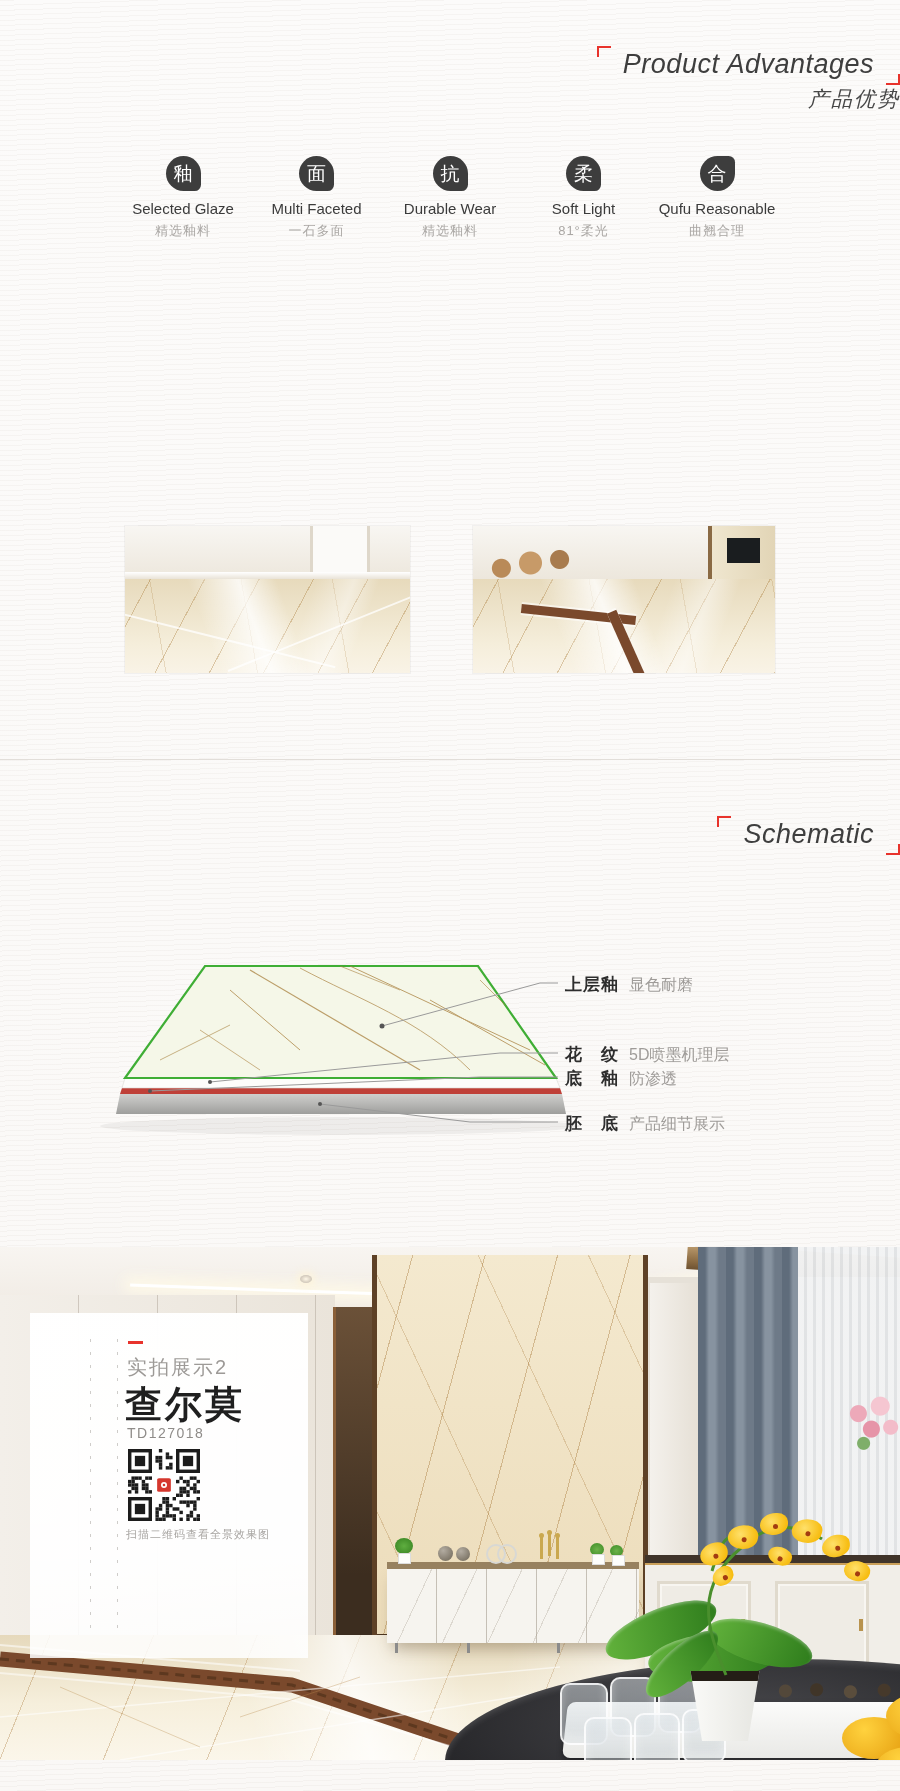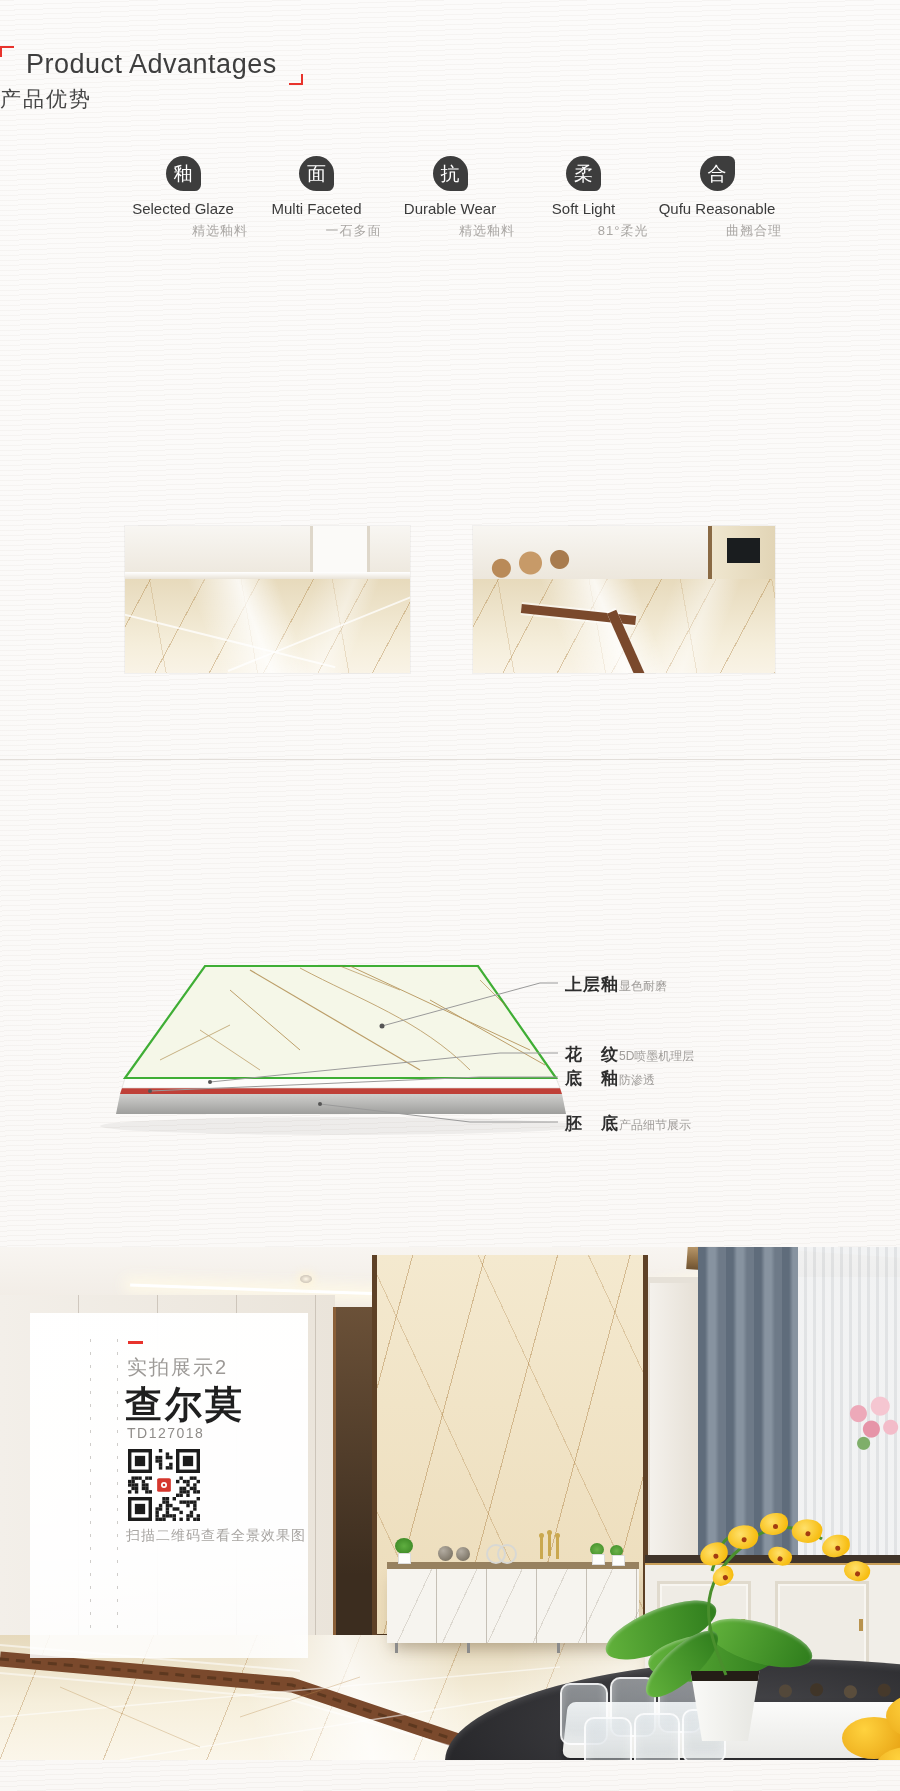--- a/index.html
+++ b/index.html
@@ -2,35 +2,35 @@
 <html><head>
 <meta charset="utf-8">
 <style>
   html,body{margin:0;padding:0;background:#ffffff;}
   .page{position:relative;width:900px;height:1791px;margin:0;overflow:hidden;
         background:linear-gradient(#fcfbfa,#faf8f6);
         font-family:"Liberation Sans","DejaVu Sans",sans-serif;}
   .page::before{content:"";position:absolute;inset:0;pointer-events:none;
         background:repeating-linear-gradient(178deg, rgba(205,196,188,.13) 0 1px, rgba(255,255,255,0) 1px 5px);}
   
-  .hdr{position:absolute;width:100%;text-align:left;z-index:3;}
+  .hdr{position:absolute;width:100%;text-align:right;z-index:3;font-style:italic;}
   .hdr-en{display:inline-block;position:relative;font-size:27px;color:#3e3e3e;padding:5px 26px;letter-spacing:.5px;}
   .bkt{position:absolute;width:12px;height:9px;}
   .bkt.tl{left:0;top:2px;border-left:2px solid #e8332c;border-top:2px solid #e8332c;}
   .bkt.br{right:0;bottom:0;border-right:2px solid #e8332c;border-bottom:2px solid #e8332c;}
   .hdr-zh{font-size:21px;color:#474747;letter-spacing:2px;}
   .divider{position:absolute;top:759px;left:0;width:900px;height:1px;background:#e2ded9;}
   
   .adv-row{position:absolute;top:156px;left:118px;width:664px;display:flex;justify-content:space-between;}
   .adv-item{width:130px;text-align:center;}
   .adv-icon{width:35px;height:35px;margin:0 auto 9px;background:#3d3d3d;color:#fff;
             font-size:19px;line-height:35px;border-radius:50% 50% 18% 50%;}
   .adv-icon.flip{border-radius:50% 18% 50% 50%;}
   .adv-en{font-size:15px;color:#3b3b3b;}
-  .adv-zh{font-size:13px;color:#aaa7a4;margin-top:5px;letter-spacing:1px;text-align:right;}
+  .adv-zh{font-size:13px;color:#aaa7a4;margin-top:5px;letter-spacing:1px;}
   
   .dphoto{position:absolute;overflow:hidden;background:#f3efe8;box-shadow:0 0 0 1px rgba(0,0,0,.04);}
   .dp1{left:125px;top:526px;width:285px;height:147px;}
   .dp2{left:473px;top:526px;width:302px;height:147px;}
   .dp-wall{position:absolute;left:0;top:0;width:100%;height:38%;background:linear-gradient(180deg,#f8f6f2,#ece6db);}
   .dp1-door{position:absolute;right:14%;top:0;width:19%;height:36%;background:#fbfaf8;
             border-left:3px solid #ded7ca;border-right:3px solid #ded7ca;}
   .dp-base{position:absolute;left:0;top:31%;width:100%;height:6%;background:linear-gradient(#ffffff,#e6dfd2);}
   .dp-floor{position:absolute;left:0;top:36%;width:100%;height:64%;
             background:linear-gradient(180deg,#e7dabc,#f5eedb 70%,#f9f3e6);}
@@ -46,21 +46,21 @@
                        radial-gradient(circle at 50% 50%, #c79a68 11px, transparent 12px),
                        radial-gradient(circle at 80% 42%, #a87b4e 9px, transparent 10px);}
   .dp2-wallband{position:absolute;right:0;top:0;width:21%;height:44%;
             background:linear-gradient(90deg,#efe6cf,#e2d5b6);border-left:4px solid #8a6a44;}
   .dp2-tv{position:absolute;right:5%;top:8%;width:11%;height:17%;background:#1a1d1f;}
   .brown-strip{position:absolute;background:#7a492c;box-shadow:0 2px 0 rgba(255,255,255,.55), 0 -2px 0 rgba(255,255,255,.55);}
   
   .sch-svg{position:absolute;left:0;top:930px;}
   .sch-row{position:absolute;left:565px;white-space:nowrap;}
   .sch-name{font-size:17px;font-weight:bold;color:#2e2e2e;letter-spacing:1px;}
-  .sch-desc{font-size:12px;color:#9f9c99;}
+  .sch-desc{font-size:16px;color:#9f9c99;margin-left:10px;}
   
   .photo-sec{position:absolute;left:0;top:1247px;width:900px;height:513px;overflow:hidden;background:#e9e3da;}
   .photo-sec > div{position:absolute;}
   .pc-ceiling{left:0;top:0;width:900px;height:80px;background:linear-gradient(180deg,#f8f5f1,#eee8e0);}
   .pc-cove1{left:130px;top:46px;width:540px;height:3px;background:#fff;transform:rotate(2deg);
             box-shadow:0 0 14px 6px rgba(255,250,232,.95);}
   .pc-cove2{left:630px;top:26px;width:260px;height:3px;background:#fff;transform:rotate(-7deg);
             box-shadow:0 0 12px 5px rgba(255,250,232,.85);}
   .pc-light{width:12px;height:8px;border-radius:50%;background:radial-gradient(#fff8e8,#cfc6b8 70%);
             box-shadow:0 0 8px 3px rgba(255,245,215,.85);}
@@ -152,21 +152,21 @@
   .card > *{position:absolute;}
   .card-ruler{left:60px;top:26px;width:30px;height:292px;}
   .card-ruler::before,.card-ruler::after{content:"";position:absolute;top:0;bottom:0;width:1px;
         background:repeating-linear-gradient(180deg,#cfcdca 0 3px, transparent 3px 13px);}
   .card-ruler::before{left:0;} .card-ruler::after{left:27px;}
   .card-dash{left:98px;top:28px;width:15px;height:3px;background:#e8332c;}
   .card-tag{left:97px;top:41px;font-size:20px;color:#9d9a97;letter-spacing:2px;}
   .card-name{left:95px;top:67px;font-size:37px;font-weight:700;color:#1f1f1f;letter-spacing:3px;}
   .card-model{left:97px;top:112px;font-size:14px;color:#8f8c89;letter-spacing:1.5px;}
   .card-qr{left:98px;top:136px;width:72px;height:72px;}
-  .card-caption{left:96px;top:214px;font-size:14px;color:#a8a5a2;letter-spacing:1px;}
+  .card-caption{left:96px;top:214px;font-size:11px;color:#a8a5a2;letter-spacing:1px;}
 </style>
 </head>
 <body>
 
 <div class="page">
 
   <div class="hdr" style="top:44px">
     <div class="hdr-en">
       <i class="bkt tl"></i>
       <span>Product Advantages</span>
@@ -219,20 +219,25 @@
     <div class="dp2-wallband"></div>
     <div class="dp2-tv"></div>
     <div class="dp-floor"></div>
     <div class="brown-strip" style="left:16%;top:57%;width:38%;height:9px;transform:rotate(6deg)"></div>
     <div class="brown-strip" style="left:50%;top:56%;width:10px;height:58%;transform:rotate(-24deg)"></div>
   </div>
 
   <div class="divider"></div>
 
   <div class="hdr" style="top:814px">
+    <div class="hdr-en">
+      <i class="bkt tl"></i>
+      <span>Schematic</span>
+      <i class="bkt br"></i>
+    </div>
   </div>
 
   <svg class="sch-svg" width="900" height="235" viewBox="0 0 900 235">
     <defs>
       <clipPath id="tileclip">
           <polygon points="205,36 478,36 556,148 125,148"></polygon>
         </clipPath>
       <linearGradient id="gg" x1="0" y1="0" x2="0" y2="1">
         <stop offset="0" stop-color="#cfcfcd"></stop>
           <stop offset="1" stop-color="#9e9e9c"></stop>

